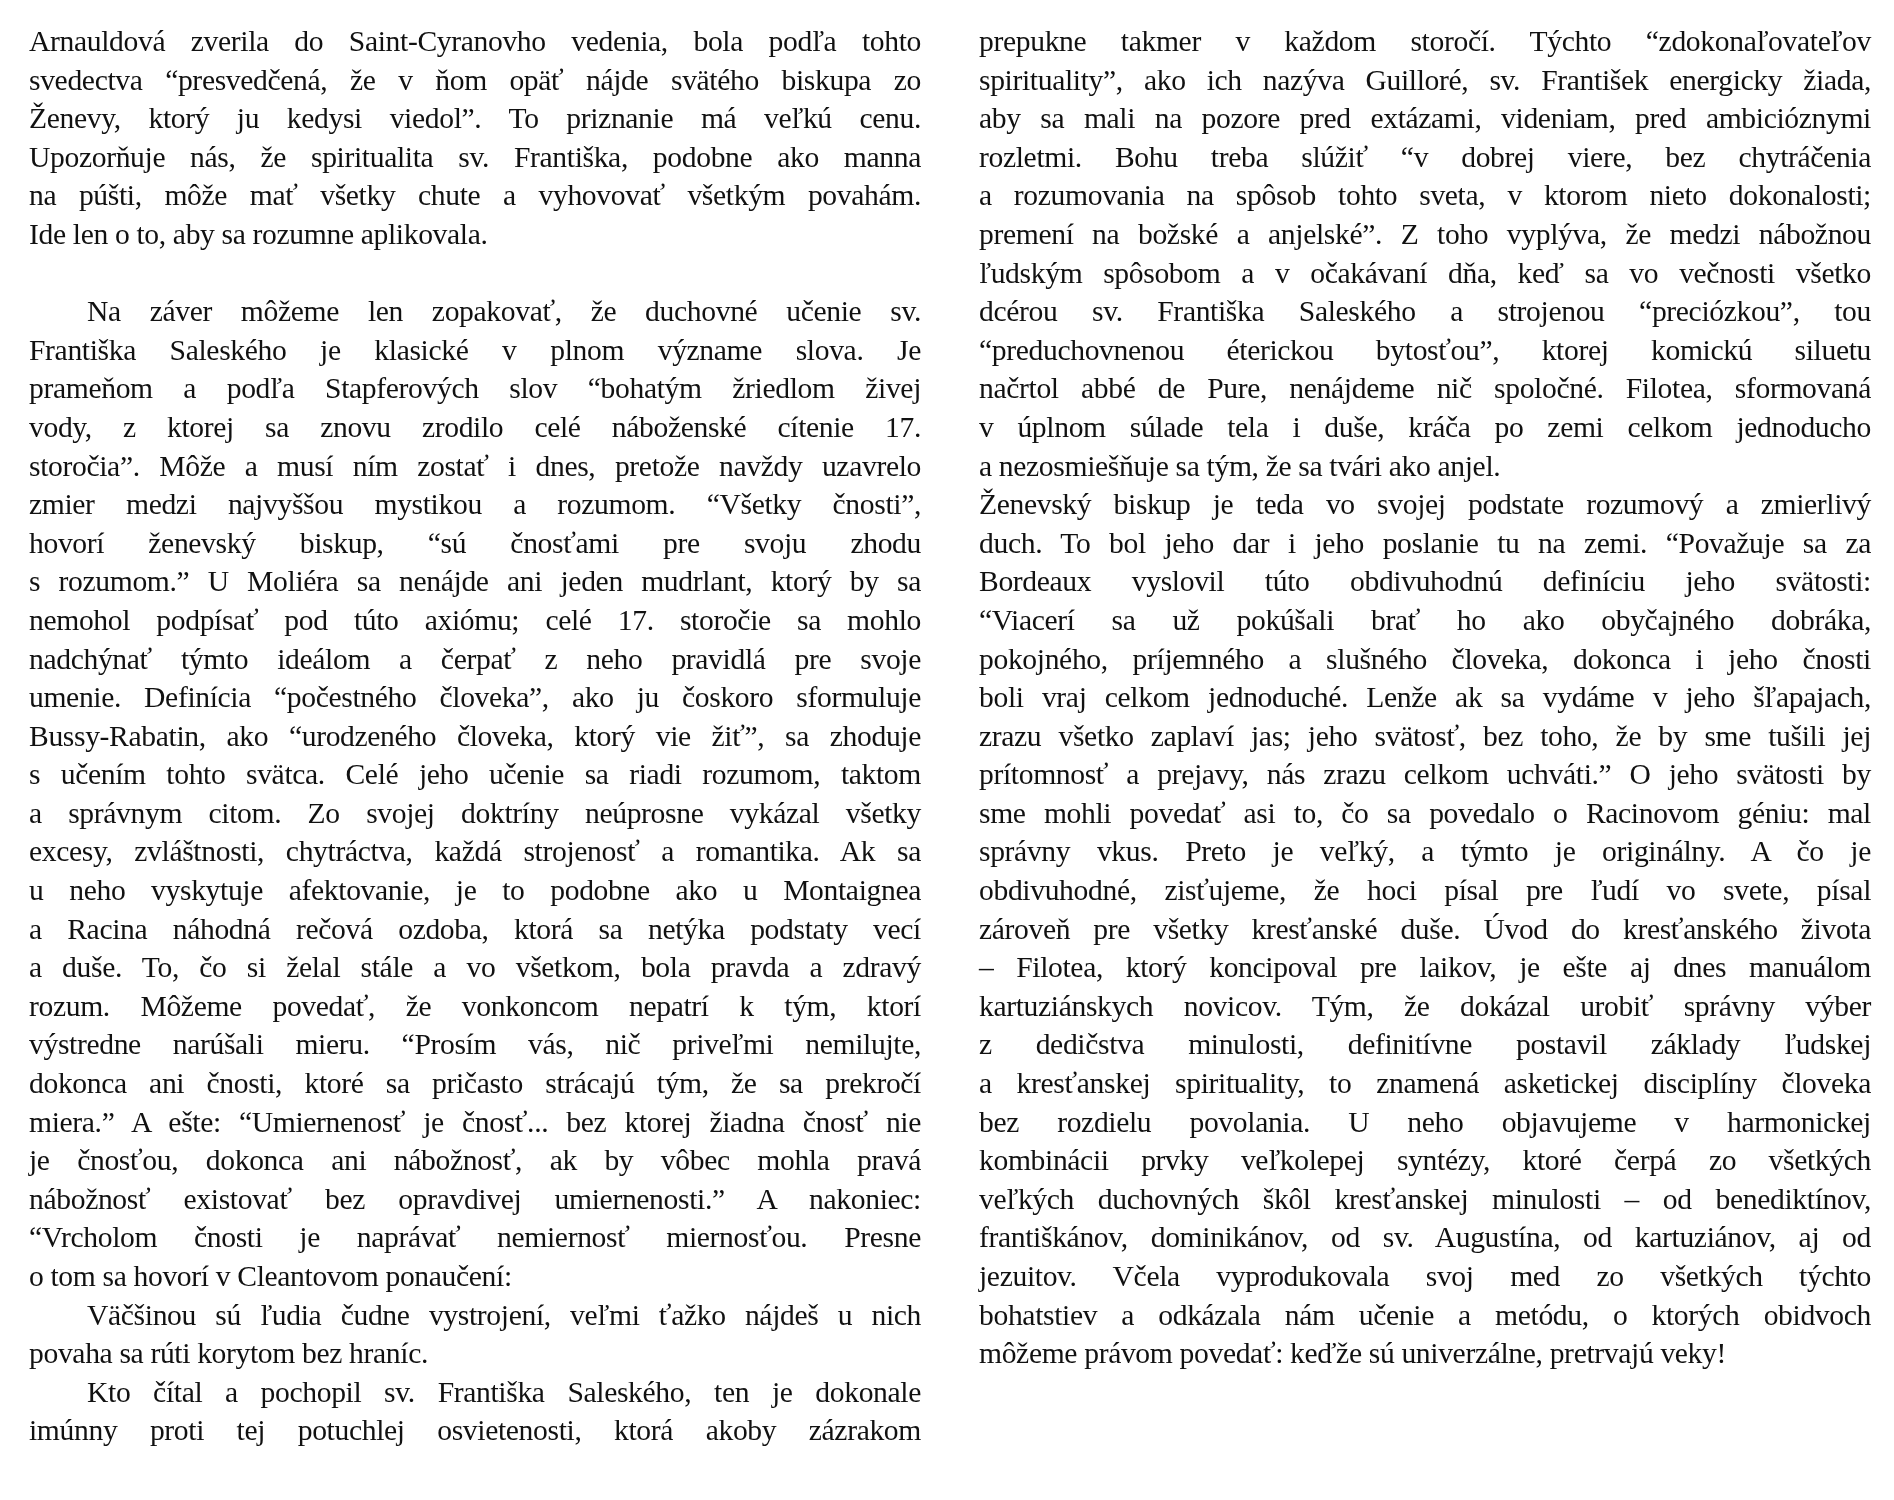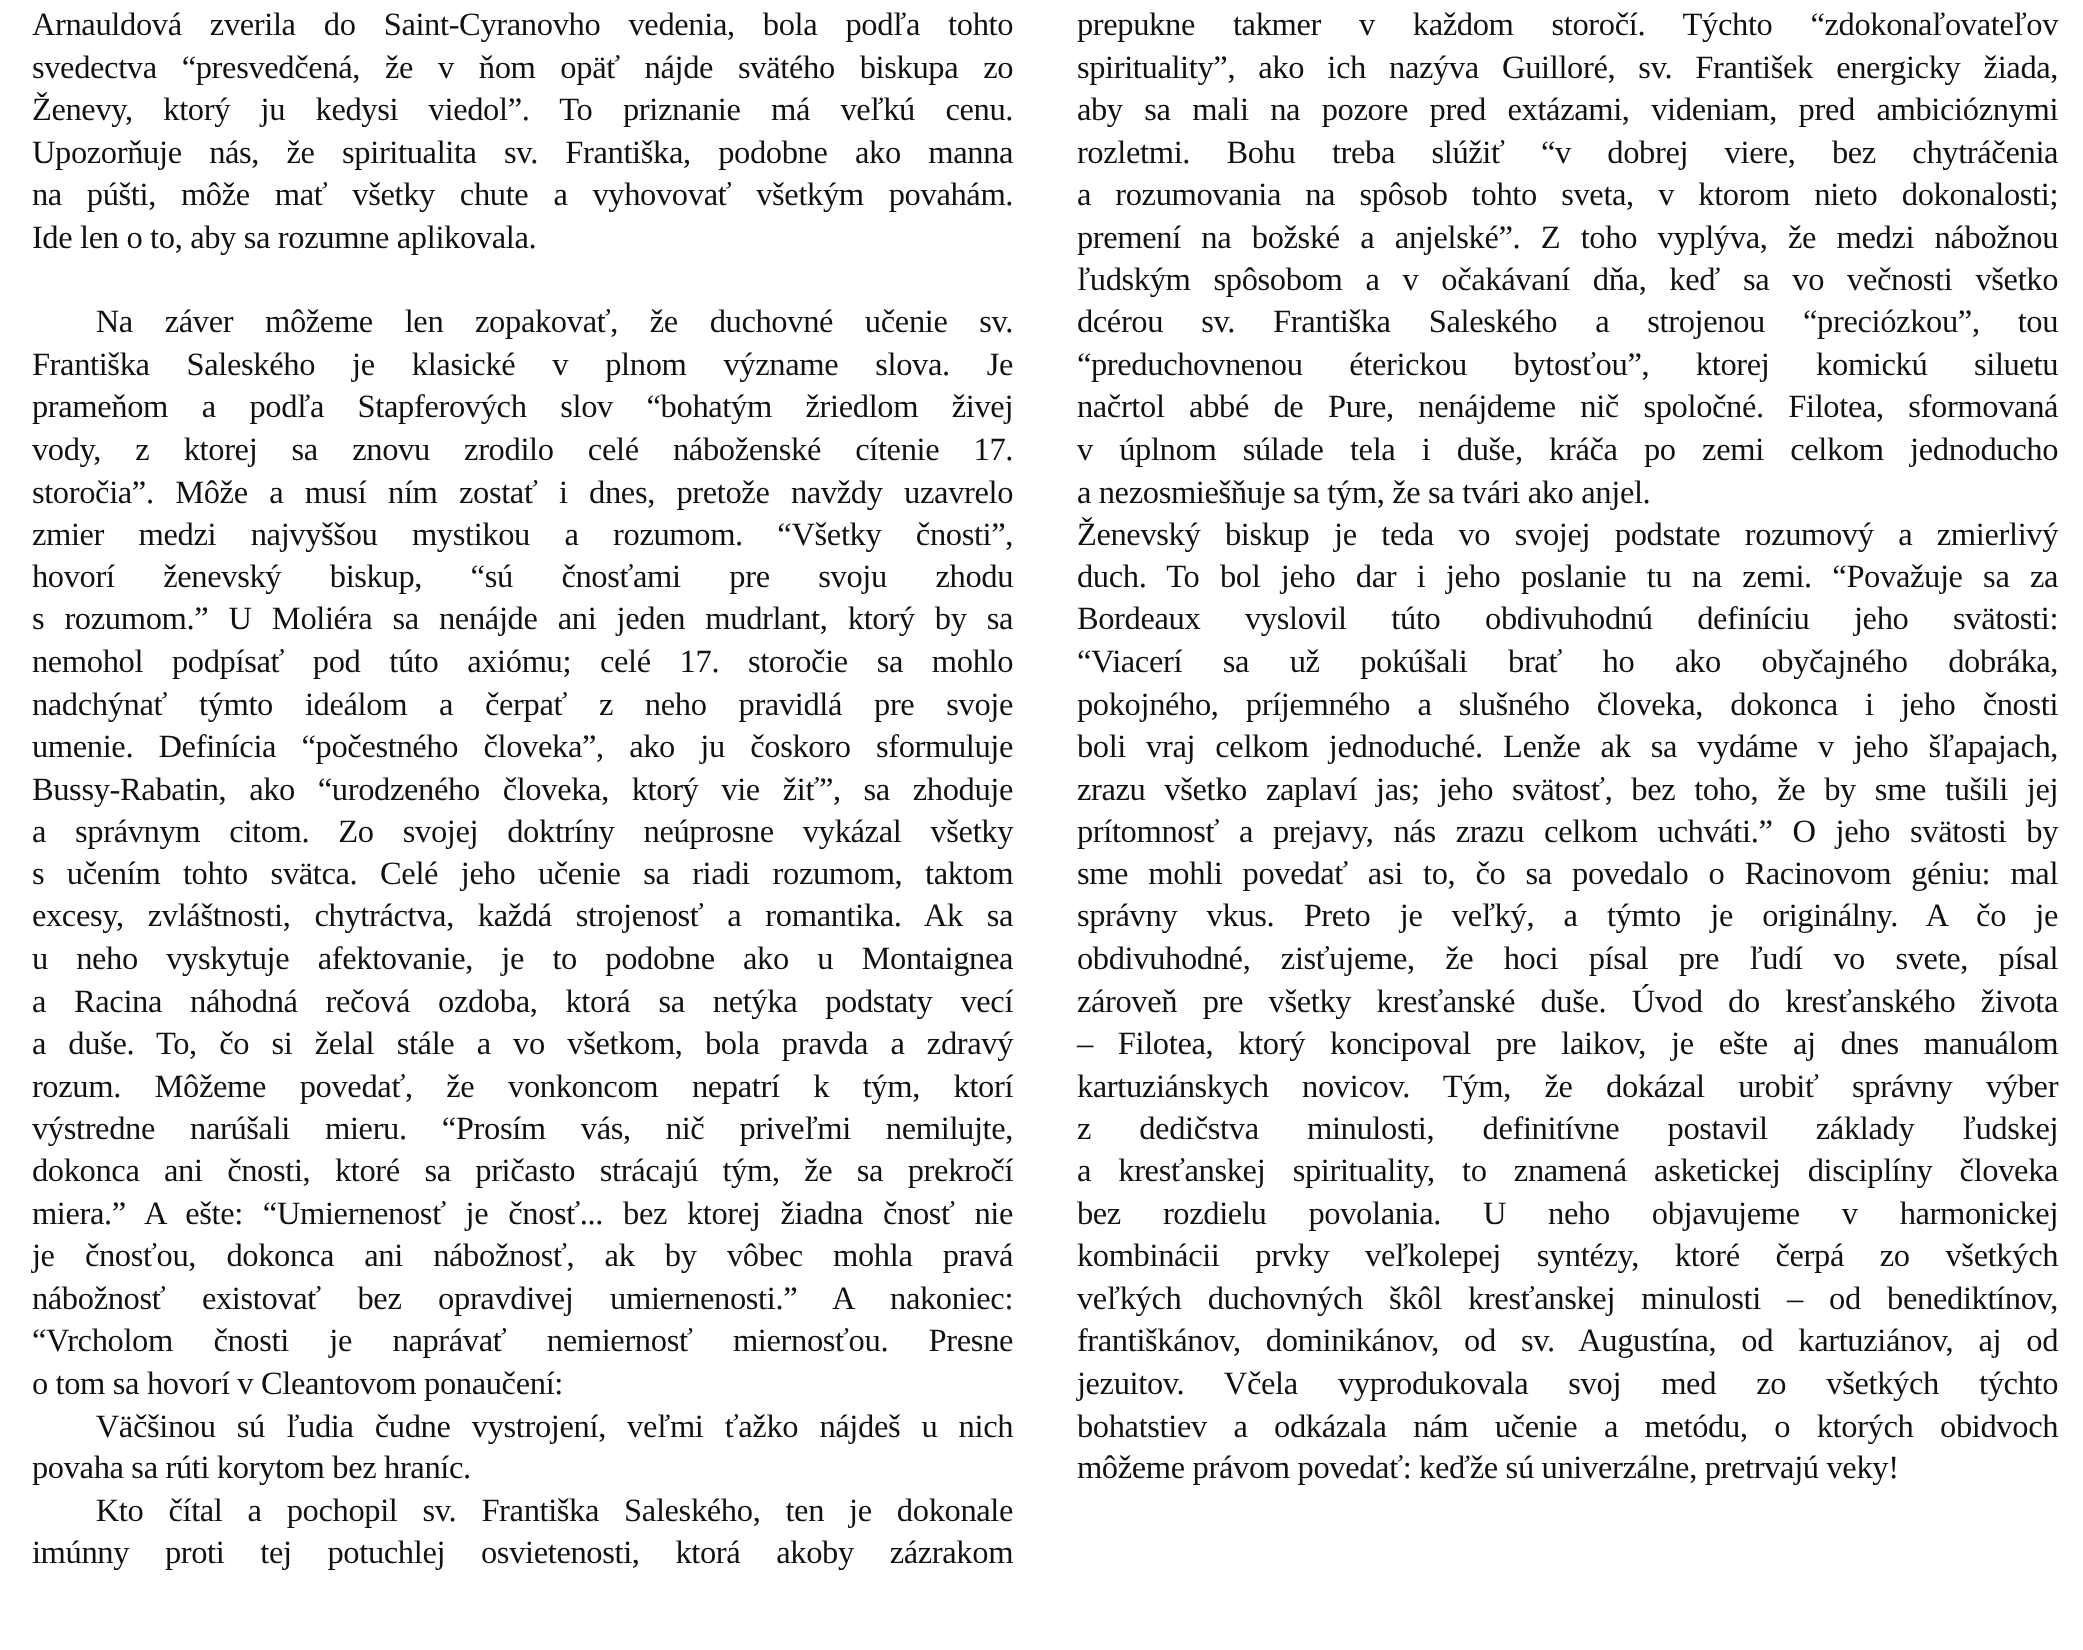--- a/index.html
+++ b/index.html
@@ -17,21 +17,21 @@
     }
     .page {
       position: absolute;
       left: 0;
       top: 0;
       width: 1894px;
       height: 1500px;
     }
     .column {
       position: absolute;
-      top: 4px;
+      top: 22px;
       width: 892px;
     }
     .col-left { left: 29px; }
     .col-right { left: 979px; }
     .para { margin: 0; padding: 0; }
     .line {
       display: block;
       font-size: 29.6px;
       line-height: 38.6px;
       height: 38.6px;
@@ -72,22 +72,22 @@
       <span class="line" style="display: block;">prameňom a podľa Stapferových slov “bohatým žriedlom živej</span>
       <span class="line" style="display: block;">vody, z ktorej sa znovu zrodilo celé náboženské cítenie 17.</span>
       <span class="line" style="display: block;">storočia”. Môže a musí ním zostať i dnes, pretože navždy uzavrelo</span>
       <span class="line" style="display: block;">zmier medzi najvyššou mystikou a rozumom. “Všetky čnosti”,</span>
       <span class="line" style="display: block;">hovorí ženevský biskup, “sú čnosťami pre svoju zhodu</span>
       <span class="line" style="display: block;">s rozumom.” U Moliéra sa nenájde ani jeden mudrlant, ktorý by sa</span>
       <span class="line" style="display: block;">nemohol podpísať pod túto axiómu; celé 17. storočie sa mohlo</span>
       <span class="line" style="display: block;">nadchýnať týmto ideálom a čerpať z neho pravidlá pre svoje</span>
       <span class="line" style="display: block;">umenie. Definícia “počestného človeka”, ako ju čoskoro sformuluje</span>
       <span class="line" style="display: block;">Bussy-Rabatin, ako “urodzeného človeka, ktorý vie žiť”, sa zhoduje</span>
+      <span class="line" style="display: block;">s učením tohto svätca. Celé jeho učenie sa riadi rozumom, taktom</span>
       <span class="line" style="display: block;">a správnym citom. Zo svojej doktríny neúprosne vykázal všetky</span>
-      <span class="line" style="display: block;">s učením tohto svätca. Celé jeho učenie sa riadi rozumom, taktom</span>
       <span class="line" style="display: block;">excesy, zvláštnosti, chytráctva, každá strojenosť a romantika. Ak sa</span>
       <span class="line" style="display: block;">u neho vyskytuje afektovanie, je to podobne ako u Montaignea</span>
       <span class="line" style="display: block;">a Racina náhodná rečová ozdoba, ktorá sa netýka podstaty vecí</span>
       <span class="line" style="display: block;">a duše. To, čo si želal stále a vo všetkom, bola pravda a zdravý</span>
       <span class="line" style="display: block;">rozum. Môžeme povedať, že vonkoncom nepatrí k tým, ktorí</span>
       <span class="line" style="display: block;">výstredne narúšali mieru. “Prosím vás, nič priveľmi nemilujte,</span>
       <span class="line" style="display: block;">dokonca ani čnosti, ktoré sa pričasto strácajú tým, že sa prekročí</span>
       <span class="line" style="display: block;">miera.” A ešte: “Umiernenosť je čnosť... bez ktorej žiadna čnosť nie</span>
       <span class="line" style="display: block;">je čnosťou, dokonca ani nábožnosť, ak by vôbec mohla pravá</span>
       <span class="line" style="display: block;">nábožnosť existovať bez opravdivej umiernenosti.” A nakoniec:</span>

